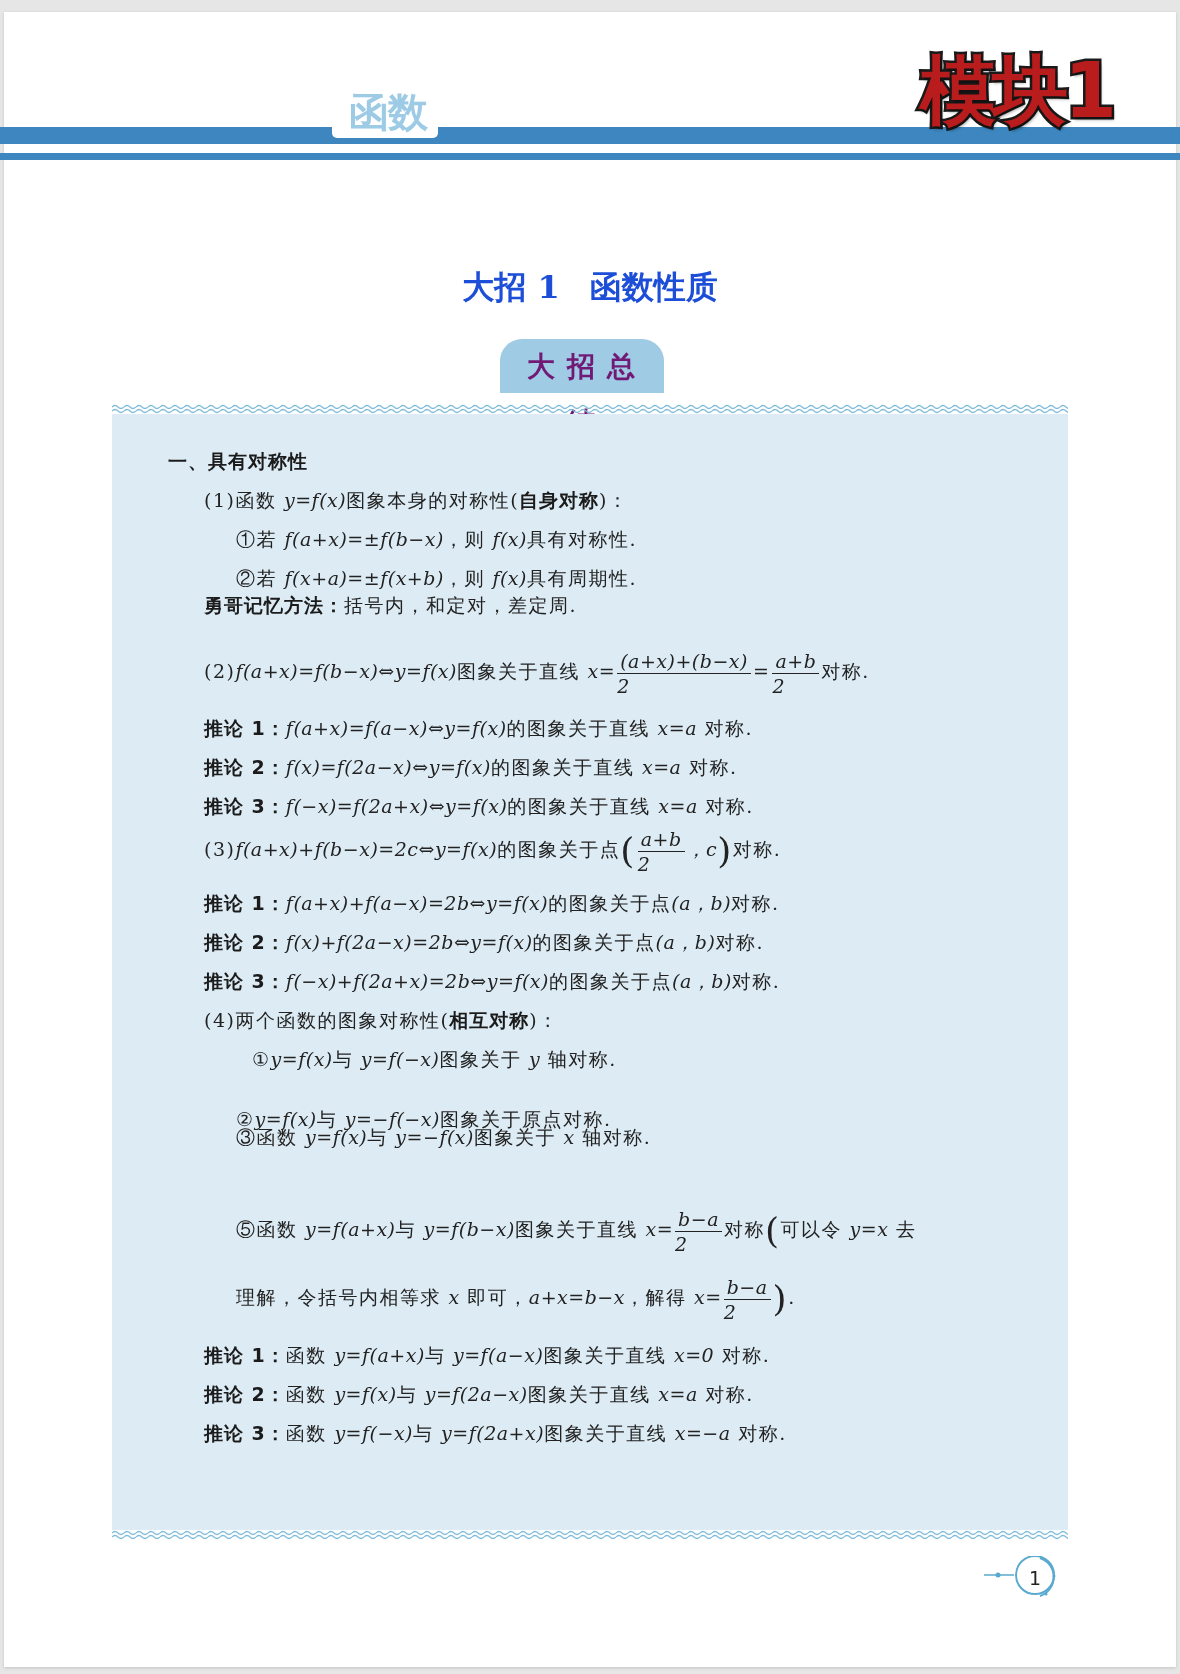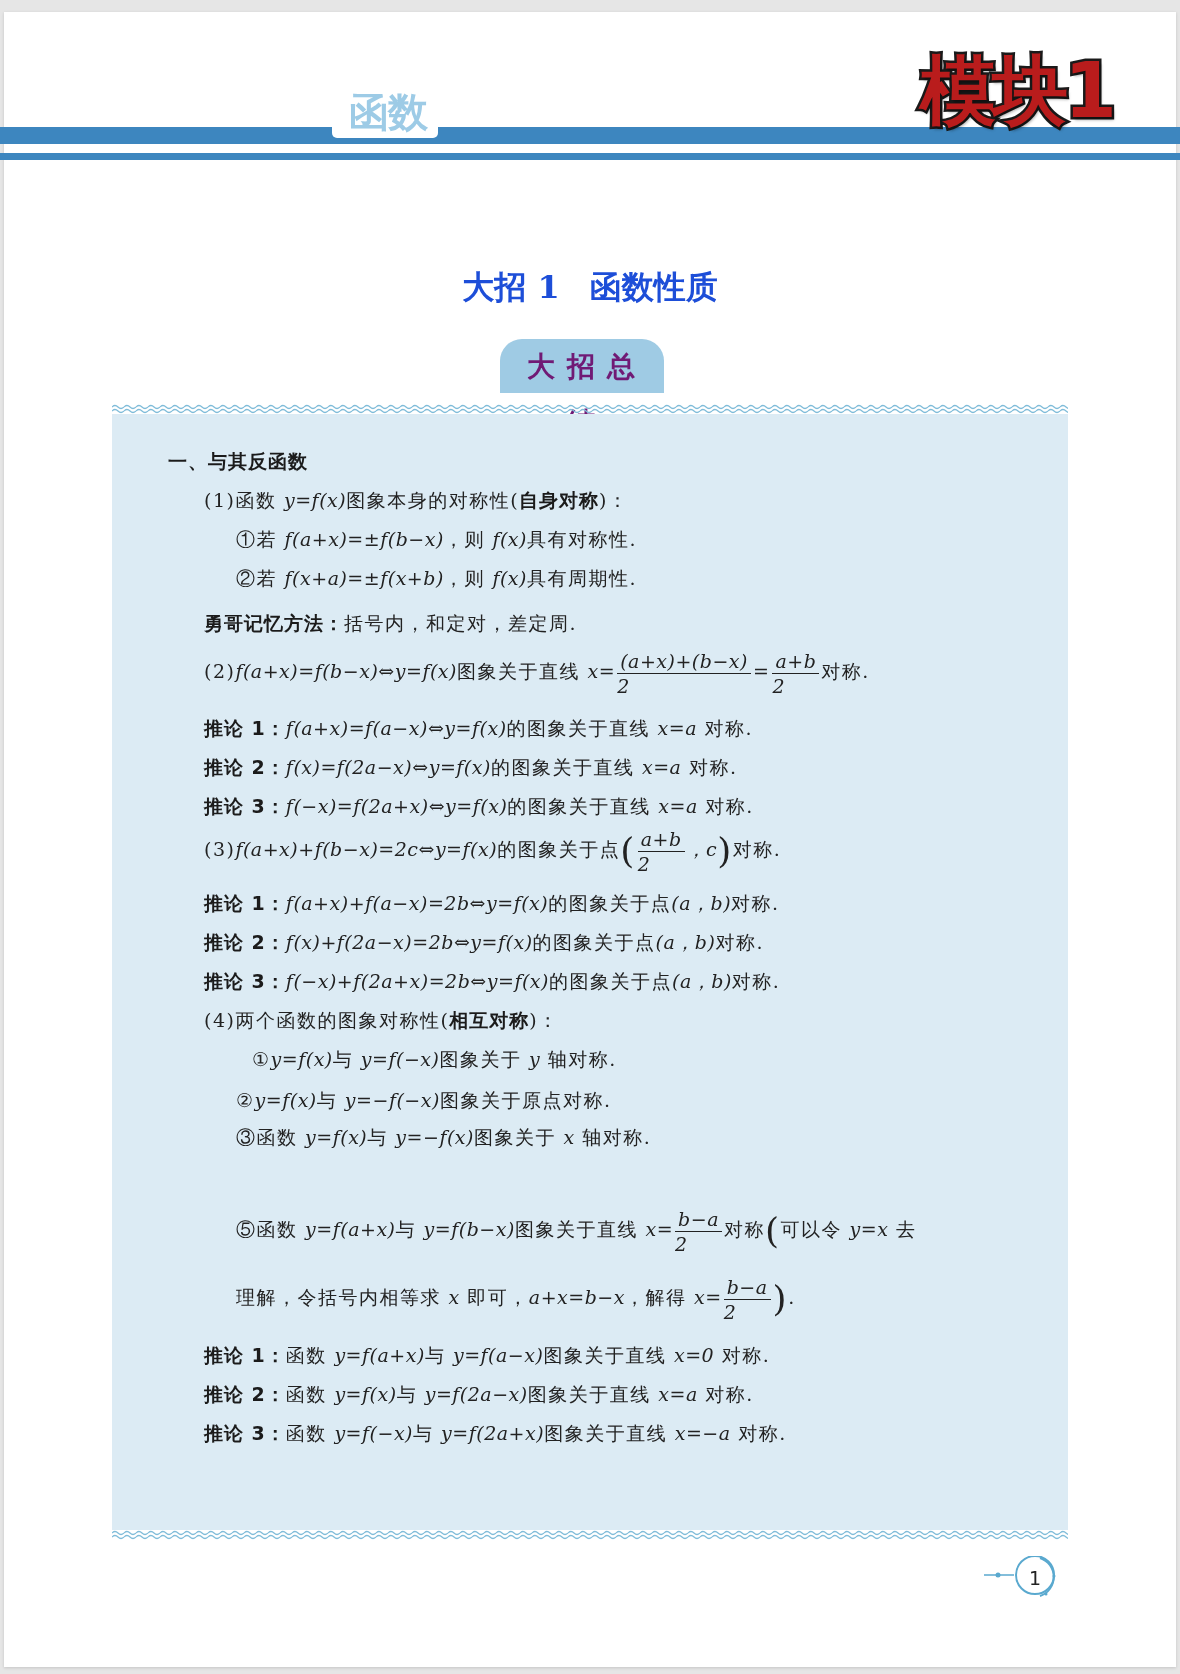--- a/index.html
+++ b/index.html
@@ -92,32 +92,32 @@
     <pattern id="wv" width="12" height="10" patternUnits="userSpaceOnUse">
       <path d="M0 3 Q3 0 6 3 T12 3" fill="none" stroke="#7fbcd9" stroke-width="1.2"></path>
       <path d="M0 7 Q3 4 6 7 T12 7" fill="none" stroke="#7fbcd9" stroke-width="1.2"></path>
     </pattern>
   </defs>
   <rect width="956" height="10" fill="url(#wv)"></rect>
 </svg>
 
 <div class="content">
 
-  <div class="line b" style="left:56px; top:34px; font-size:19px;">一、与其反函数</div>
+  <div class="line b" style="left:56px; top:34px; font-size:19px;">一、具有对称性</div>
 
   <div class="line" style="left:92px; top:73px;">
     <span>(1)函数 </span><span class="m">y=f(x)</span><span>图象本身的对称性(</span><span class="b">自身对称</span><span>)：</span>
   </div>
   <div class="line" style="left:124px; top:112px;">
     <span>①若 </span><span class="m">f(a+x)=±f(b−x)</span><span>，则 </span><span class="m">f(x)</span><span>具有对称性.</span>
   </div>
   <div class="line" style="left:124px; top:151px;">
     <span>②若 </span><span class="m">f(x+a)=±f(x+b)</span><span>，则 </span><span class="m">f(x)</span><span>具有周期性.</span>
   </div>
-  <div class="line" style="left:92px; top:196px;">
+  <div class="line" style="left:92px; top:178px;">
     <span class="b">勇哥记忆方法：</span><span>括号内，和定对，差定周.</span>
   </div>
 
   <div class="line" style="left:92px; top:232px; line-height:50px;">
     <span>(2)</span><span class="m">f(a+x)=f(b−x)⇔y=f(x)</span><span>图象关于直线 </span><span class="m">x=</span><span class="frac m"><span class="num">(a+x)+(b−x)</span><span class="den">2</span></span><span>=</span><span class="frac m"><span class="num">a+b</span><span class="den">2</span></span><span>对称.</span>
   </div>
   <div class="line" style="left:92px; top:301px;">
     <span class="b">推论 1：</span><span class="m">f(a+x)=f(a−x)⇔y=f(x)</span><span>的图象关于直线 </span><span class="m">x=a</span><span> 对称.</span>
   </div>
   <div class="line" style="left:92px; top:340px;">
@@ -139,21 +139,21 @@
   <div class="line" style="left:92px; top:554px;">
     <span class="b">推论 3：</span><span class="m">f(−x)+f(2a+x)=2b⇔y=f(x)</span><span>的图象关于点</span><span class="m">(a，b)</span><span>对称.</span>
   </div>
 
   <div class="line" style="left:92px; top:593px;">
     <span>(4)两个函数的图象对称性(</span><span class="b">相互对称</span><span>)：</span>
   </div>
   <div class="line" style="left:140px; top:632px;">
     <span>①</span><span></span><span class="m">y=f(x)</span><span>与 </span><span class="m">y=f(−x)</span><span>图象关于 </span><span class="m">y</span><span> 轴对称.</span>
   </div>
-  <div class="line" style="left:124px; top:673px;">
+  <div class="line" style="left:124px; top:692px;">
     <span>②</span><span></span><span class="m">y=f(x)</span><span>与 </span><span class="m">y=−f(−x)</span><span>图象关于原点对称.</span><span class="m"></span><span></span>
   </div>
   <div class="line" style="left:124px; top:710px;">
     <span>③</span><span>函数 </span><span class="m">y=f(x)</span><span>与 </span><span class="m">y=−f(x)</span><span>图象关于 </span><span class="m">x</span><span> 轴对称.</span>
   </div>
   <div class="line" style="left:124px; top:790px; line-height:50px;">
     <span>⑤</span><span>函数 </span><span class="m">y=f(a+x)</span><span>与 </span><span class="m">y=f(b−x)</span><span>图象关于直线 </span><span class="m">x=</span><span class="frac m"><span class="num">b−a</span><span class="den">2</span></span><span>对称</span><span class="paren-big">(</span><span>可以令 </span><span class="m">y=x</span><span> 去</span>
   </div>
   <div class="line" style="left:124px; top:858px; line-height:50px;">
     <span>理解，令括号内相等求 </span><span class="m">x</span><span> 即可，</span><span class="m">a+x=b−x</span><span>，解得 </span><span class="m">x=</span><span class="frac m"><span class="num">b−a</span><span class="den">2</span></span><span class="paren-big">)</span><span>.</span>

